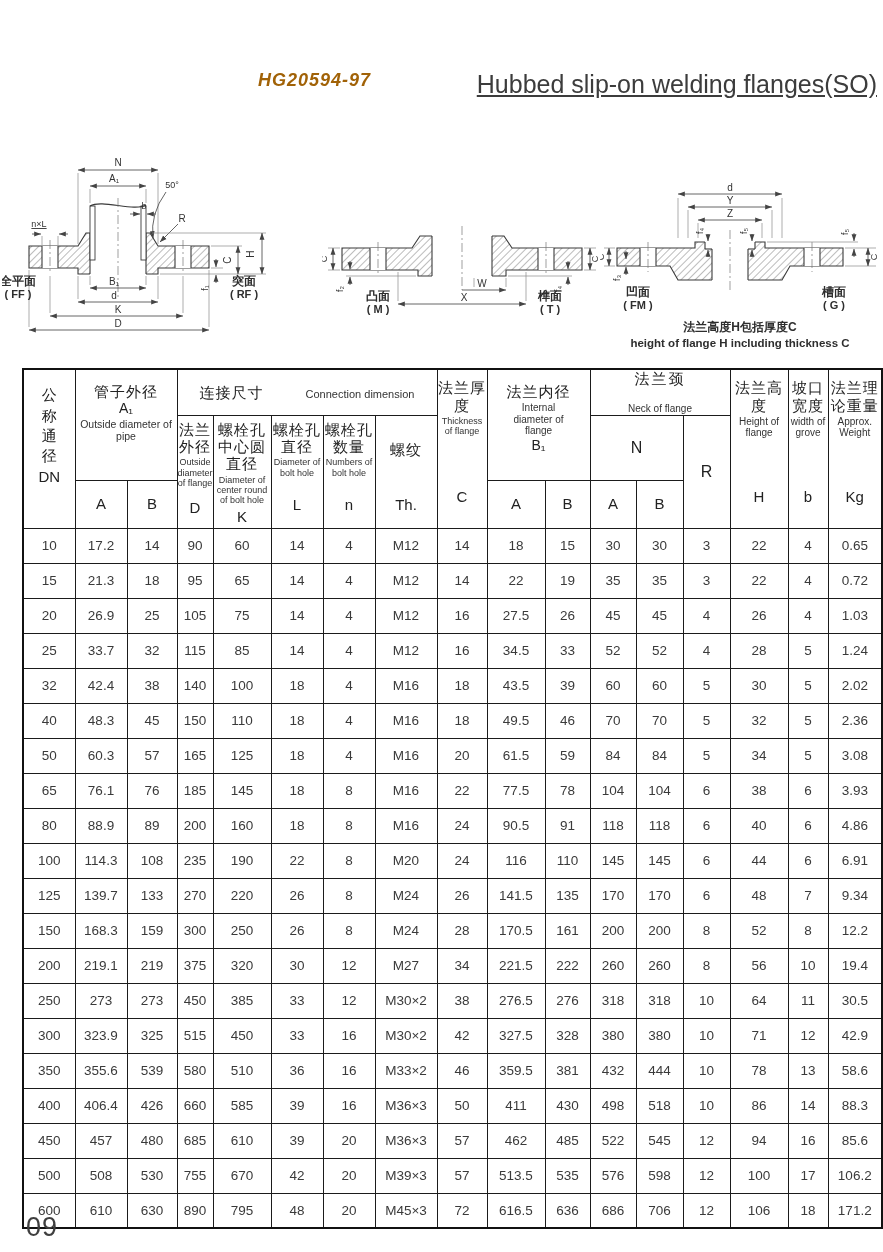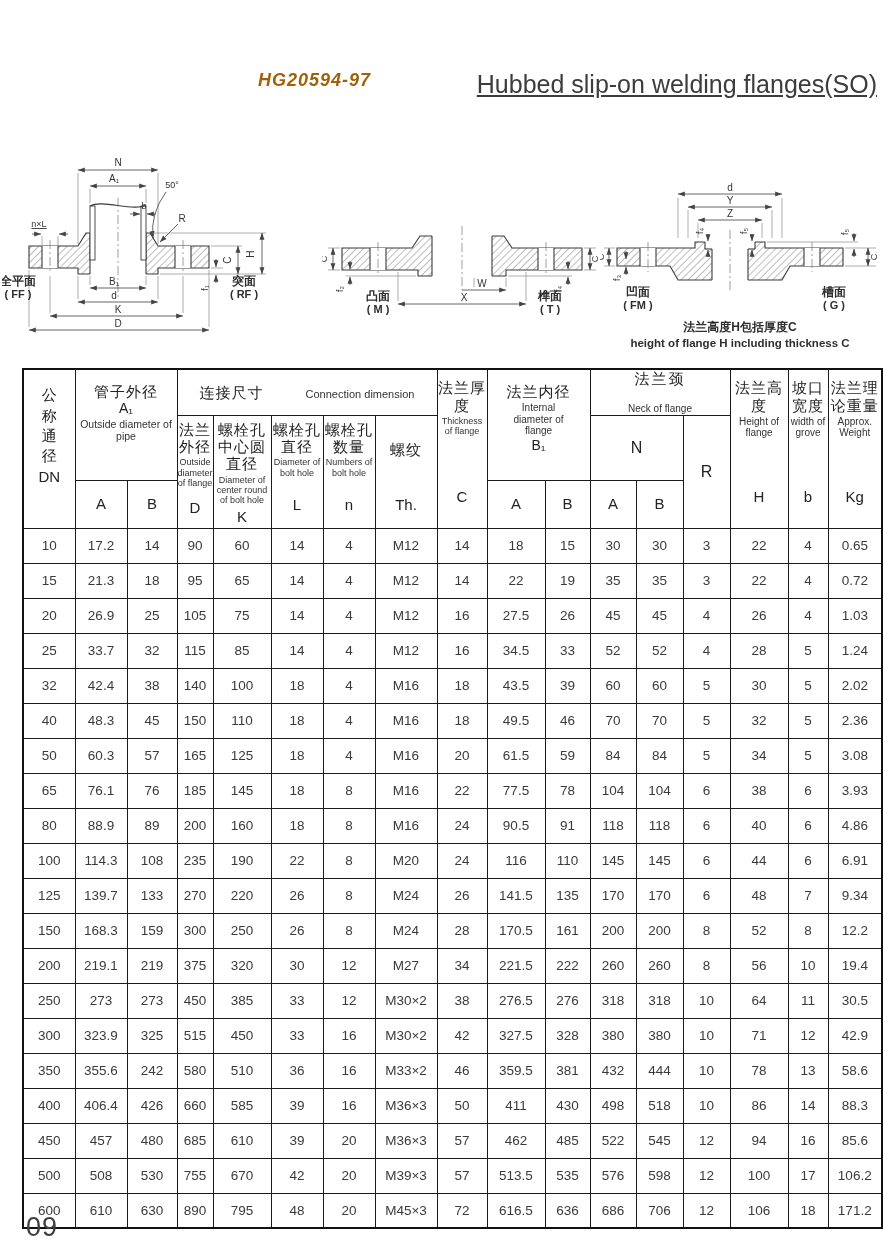--- a/index.html
+++ b/index.html
@@ -681,21 +681,21 @@
           <td>380</td>
           <td>380</td>
           <td>10</td>
           <td>71</td>
           <td>12</td>
           <td>42.9</td>
         </tr>
         <tr>
           <td>350</td>
           <td>355.6</td>
-          <td>242</td>
+          <td>539</td>
           <td>580</td>
           <td>510</td>
           <td>36</td>
           <td>16</td>
           <td>M33×2</td>
           <td>46</td>
           <td>359.5</td>
           <td>381</td>
           <td>432</td>
           <td>444</td>

